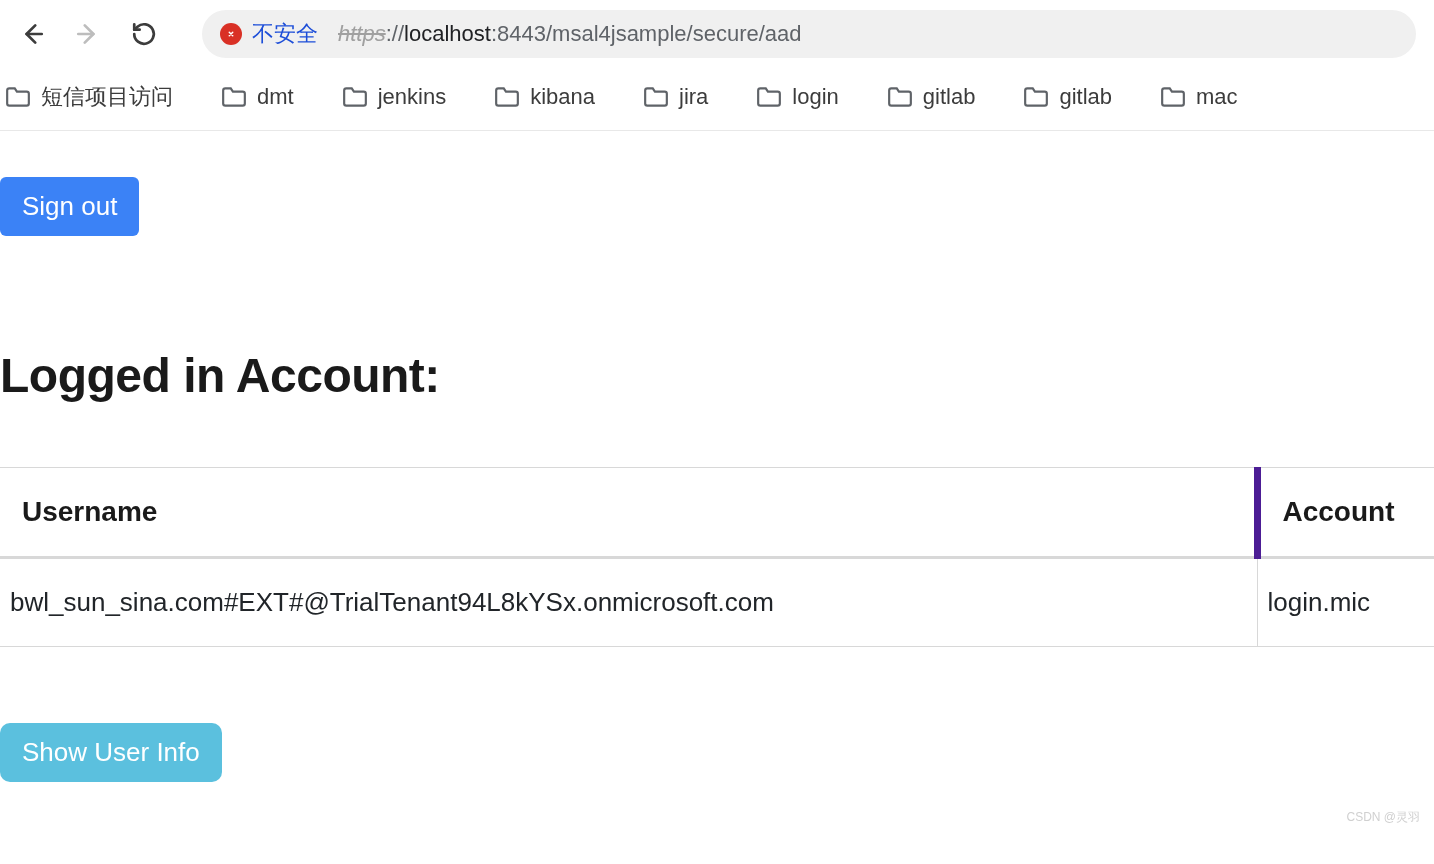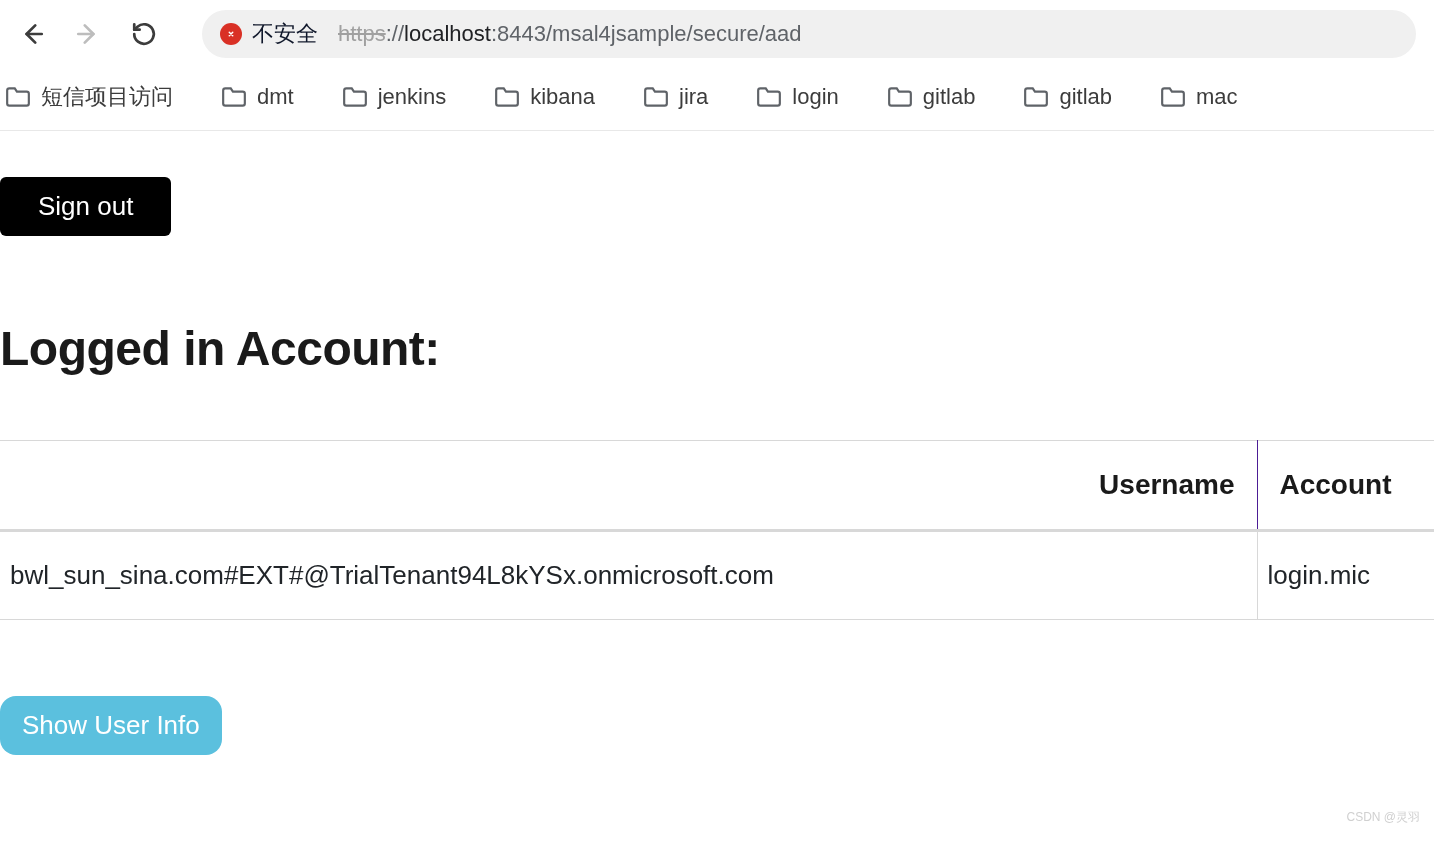--- a/index.html
+++ b/index.html
@@ -58,33 +58,34 @@
       display: flex;
       align-items: center;
       justify-content: center;
       flex-shrink: 0;
     }
     .warning-icon svg {
       width: 14px;
       height: 14px;
     }
     .insecure-text {
-      color: #0f172a;
+      color: #1d4ed8;
       font-size: 22px;
       font-weight: 400;
       margin-right: 10px;
     }
     .url-text {
       font-size: 22px;
       color: #5f6368;
       white-space: nowrap;
     }
     .url-protocol {
       color: #a0a0a0;
       text-decoration: line-through;
+      font-style: italic;
     }
     .url-host {
       color: #202124;
     }
     .url-path {
       color: #5f6368;
     }
     .bookmarks-bar {
       display: flex;
       align-items: center;
@@ -102,73 +103,72 @@
       white-space: nowrap;
     }
     .folder-icon {
       width: 26px;
       height: 22px;
     }
     .page-content {
       padding: 0;
     }
     .sign-out-btn {
-      background: #000000;
+      background: #3b82f6;
       color: #fff;
       border: none;
       border-radius: 6px;
-      padding: 14px 38px;
+      padding: 14px 22px;
       font-size: 26px;
       font-weight: 400;
       cursor: pointer;
       margin: 46px 0 0 0;
       display: inline-block;
     }
     .heading {
       font-size: 48px;
       font-weight: 700;
       color: #1a1a1a;
-      margin: 85px 0 0 0;
+      margin: 112px 0 0 0;
       letter-spacing: -0.5px;
     }
     .account-table {
       width: 100%;
       border-collapse: collapse;
       margin-top: 64px;
     }
     .account-table th {
       text-align: left;
       font-size: 28px;
       font-weight: 700;
       color: #1a1a1a;
       padding: 28px 22px;
       border-top: 1px solid #d8d8d8;
       border-bottom: 3px solid #d8d8d8;
     }
     .account-table th:first-child {
-      border-right: 1px solid #4c1d95;
-      text-align: right;
+      border-right: 7px solid #4c1d95;
     }
     .account-table td {
       font-size: 26px;
       color: #212529;
       padding: 28px 10px;
       border-bottom: 1px solid #d8d8d8;
     }
     .account-table td:first-child {
       border-right: 1px solid #d8d8d8;
     }
     .col-username {
       width: 1257px;
     }
     .show-info-btn {
       background: #5bc0de;
       color: #fff;
       border: none;
-      border-radius: 16px;
+      border-radius: 10px;
       padding: 14px 22px;
       font-size: 26px;
       font-weight: 400;
       cursor: pointer;
       margin: 76px 0 0 0;
       display: inline-block;
     }
     .watermark {
       position: absolute;
       bottom: 38px;

